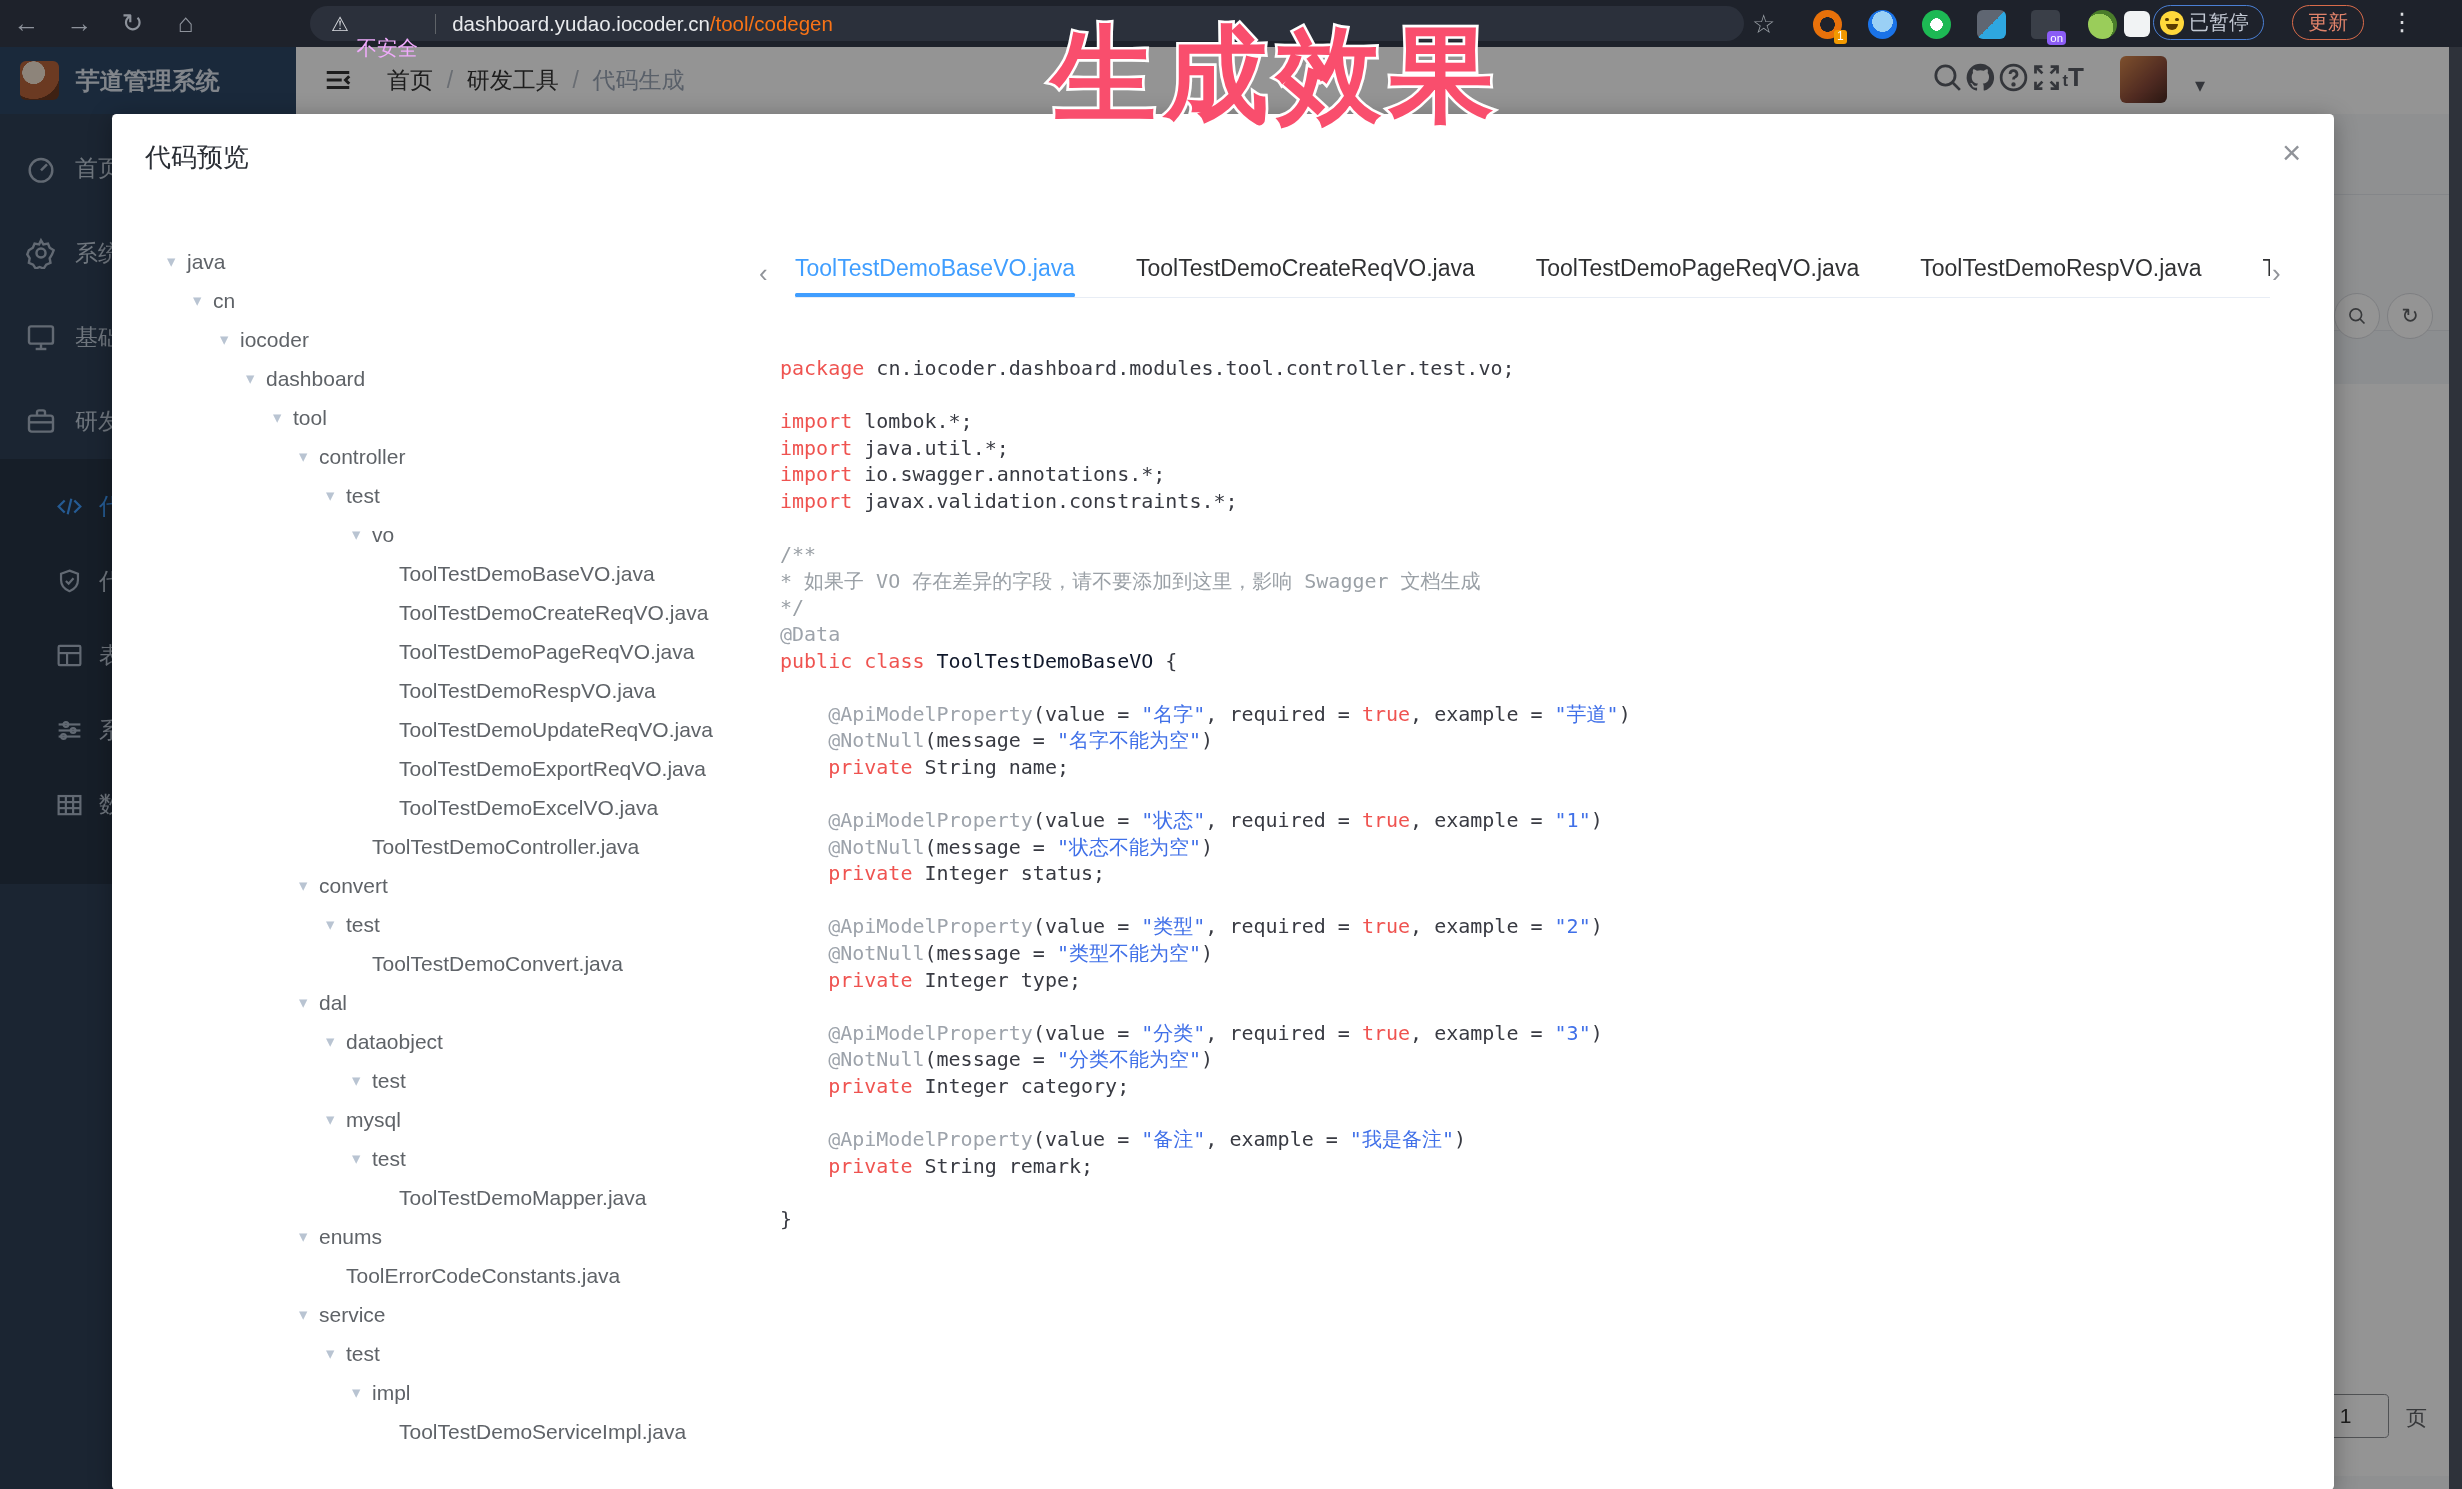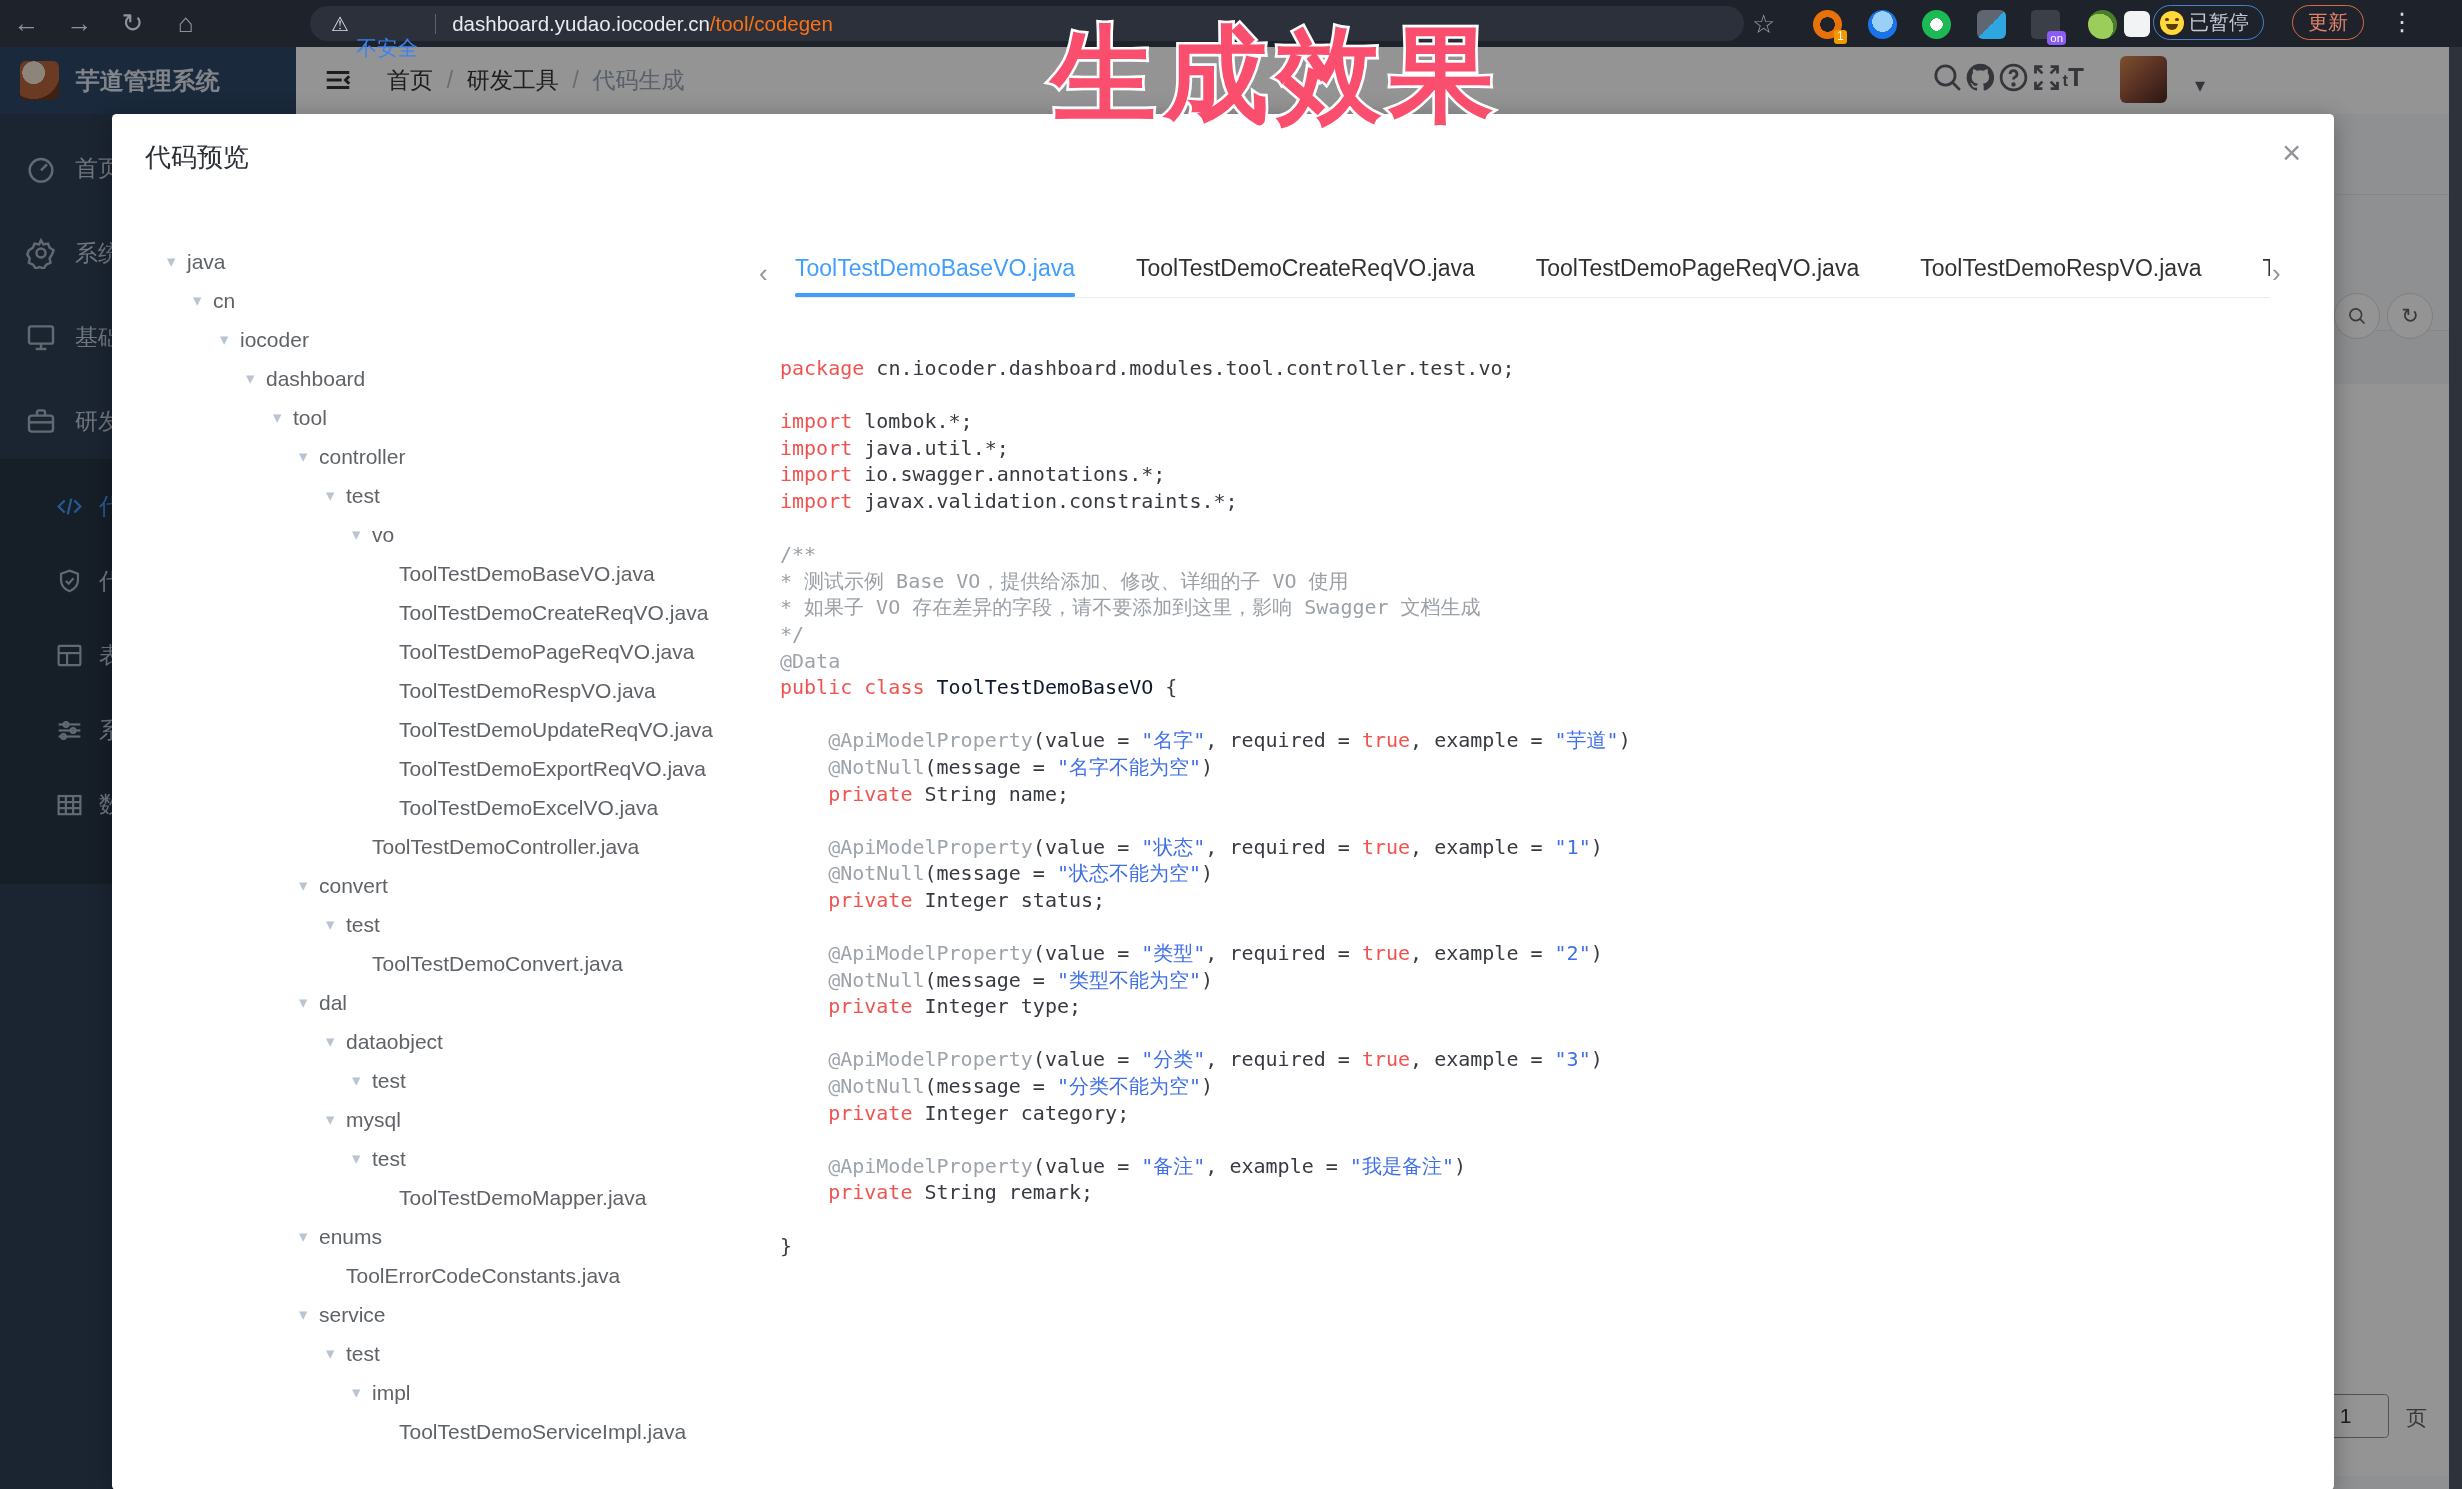--- a/index.html
+++ b/index.html
@@ -5,21 +5,21 @@
   html,body{margin:0;padding:0;background:#111;}
   .stage{position:relative;width:2462px;height:1490px;overflow:hidden;
          font-family:"Liberation Sans",sans-serif;background:#f0f2f5;}
   
   .browser-bar{position:absolute;left:0;top:0;width:2462px;height:47px;background:#1e222b;z-index:40;
                display:flex;align-items:center;color:#9aa0a6;}
   .nav-ic{width:53px;text-align:center;font-size:26px;color:#8d929b;cursor:pointer;}
   .url-pill{position:absolute;left:310px;top:6px;width:1434px;height:35px;background:#2b303b;border-radius:18px;
             display:flex;align-items:center;font-size:20.5px;color:#e8eaed;}
   .url-pill .warn{margin-left:21px;font-size:20px;color:#dadce0;}
-  .url-pill .sec{margin-left:7.6px;color:#3b82f6;margin-top:48px;}
+  .url-pill .sec{margin-left:7.6px;color:#f0abfc;margin-top:48px;}
   .url-pill .div{width:0.8px;height:20px;background:#5f6368;margin:0 16.7px;}
   .url-domain{color:#e8eaed;} .url-path{color:#f97316;}
   .star{position:absolute;left:1752px;top:9px;font-size:26px;color:#9aa0a6;}
   .ext{position:absolute;top:10px;width:29px;height:29px;border-radius:50%;}
   .ext-badge{position:absolute;right:-4.6px;bottom:-4.6px;background:#f29900;color:#fff;font-size:12px;
              border-radius:3px;padding:0 3px;line-height:13.7px;}
   .on-badge{position:absolute;right:-6px;bottom:-6px;background:#8b5cf6;color:#fff;font-size:11.4px;
             border-radius:3.8px;padding:0.8px 3px;}
   .paused-pill{position:absolute;left:2153px;top:5.3px;height:33px;border:1.5px solid #4a7fd4;border-radius:18px;
                display:flex;align-items:center;padding:0 13.7px 0 6px;color:#c3c9d4;font-size:20px;gap:5px;}
@@ -437,21 +437,20 @@
 
       <div class="code" id="code">
           <div class="code-line"><span class="tok-k">package</span><span class="tok-p"> cn.iocoder.dashboard.modules.tool.controller.test.vo;</span></div>
           <div class="code-line">&nbsp;</div>
           <div class="code-line"><span class="tok-k">import</span><span class="tok-p"> lombok.*;</span></div>
           <div class="code-line"><span class="tok-k">import</span><span class="tok-p"> java.util.*;</span></div>
           <div class="code-line"><span class="tok-k">import</span><span class="tok-p"> io.swagger.annotations.*;</span></div>
           <div class="code-line"><span class="tok-k">import</span><span class="tok-p"> javax.validation.constraints.*;</span></div>
           <div class="code-line">&nbsp;</div>
           <div class="code-line"><span class="tok-c">/**</span></div>
-          <div class="code-line"><span class="tok-c">* 测试示例 Base VO，提供给添加、修改、详细的子 VO 使用</span></div>
           <div class="code-line"><span class="tok-c">* 如果子 VO 存在差异的字段，请不要添加到这里，影响 Swagger 文档生成</span></div>
           <div class="code-line"><span class="tok-c">*/</span></div>
           <div class="code-line"><span class="tok-a">@Data</span></div>
           <div class="code-line"><span class="tok-k">public class</span><span class="tok-p"> </span><span class="tok-t">ToolTestDemoBaseVO</span><span class="tok-p"> {</span></div>
           <div class="code-line">&nbsp;</div>
           <div class="code-line"><span class="tok-a">    @ApiModelProperty</span><span class="tok-p">(value = </span><span class="tok-s">"名字"</span><span class="tok-p">, required = </span><span class="tok-k">true</span><span class="tok-p">, example = </span><span class="tok-s">"芋道"</span><span class="tok-p">)</span></div>
           <div class="code-line"><span class="tok-a">    @NotNull</span><span class="tok-p">(message = </span><span class="tok-s">"名字不能为空"</span><span class="tok-p">)</span></div>
           <div class="code-line"><span class="tok-k">    private</span><span class="tok-p"> String name;</span></div>
           <div class="code-line">&nbsp;</div>
           <div class="code-line"><span class="tok-a">    @ApiModelProperty</span><span class="tok-p">(value = </span><span class="tok-s">"状态"</span><span class="tok-p">, required = </span><span class="tok-k">true</span><span class="tok-p">, example = </span><span class="tok-s">"1"</span><span class="tok-p">)</span></div>

